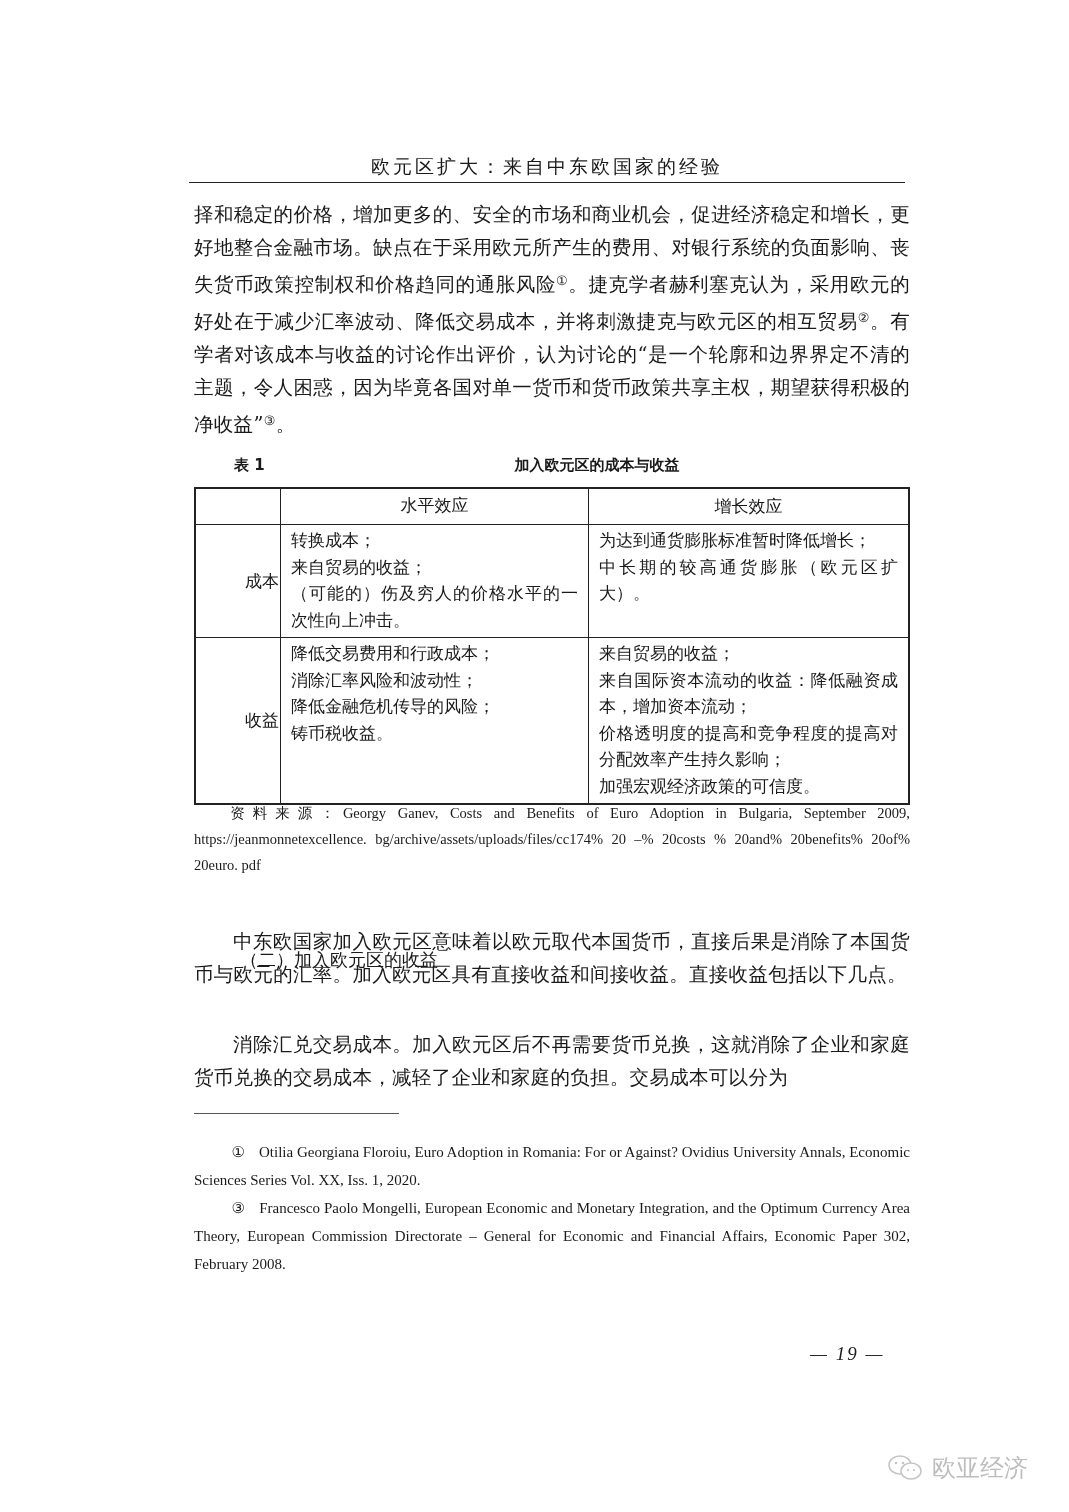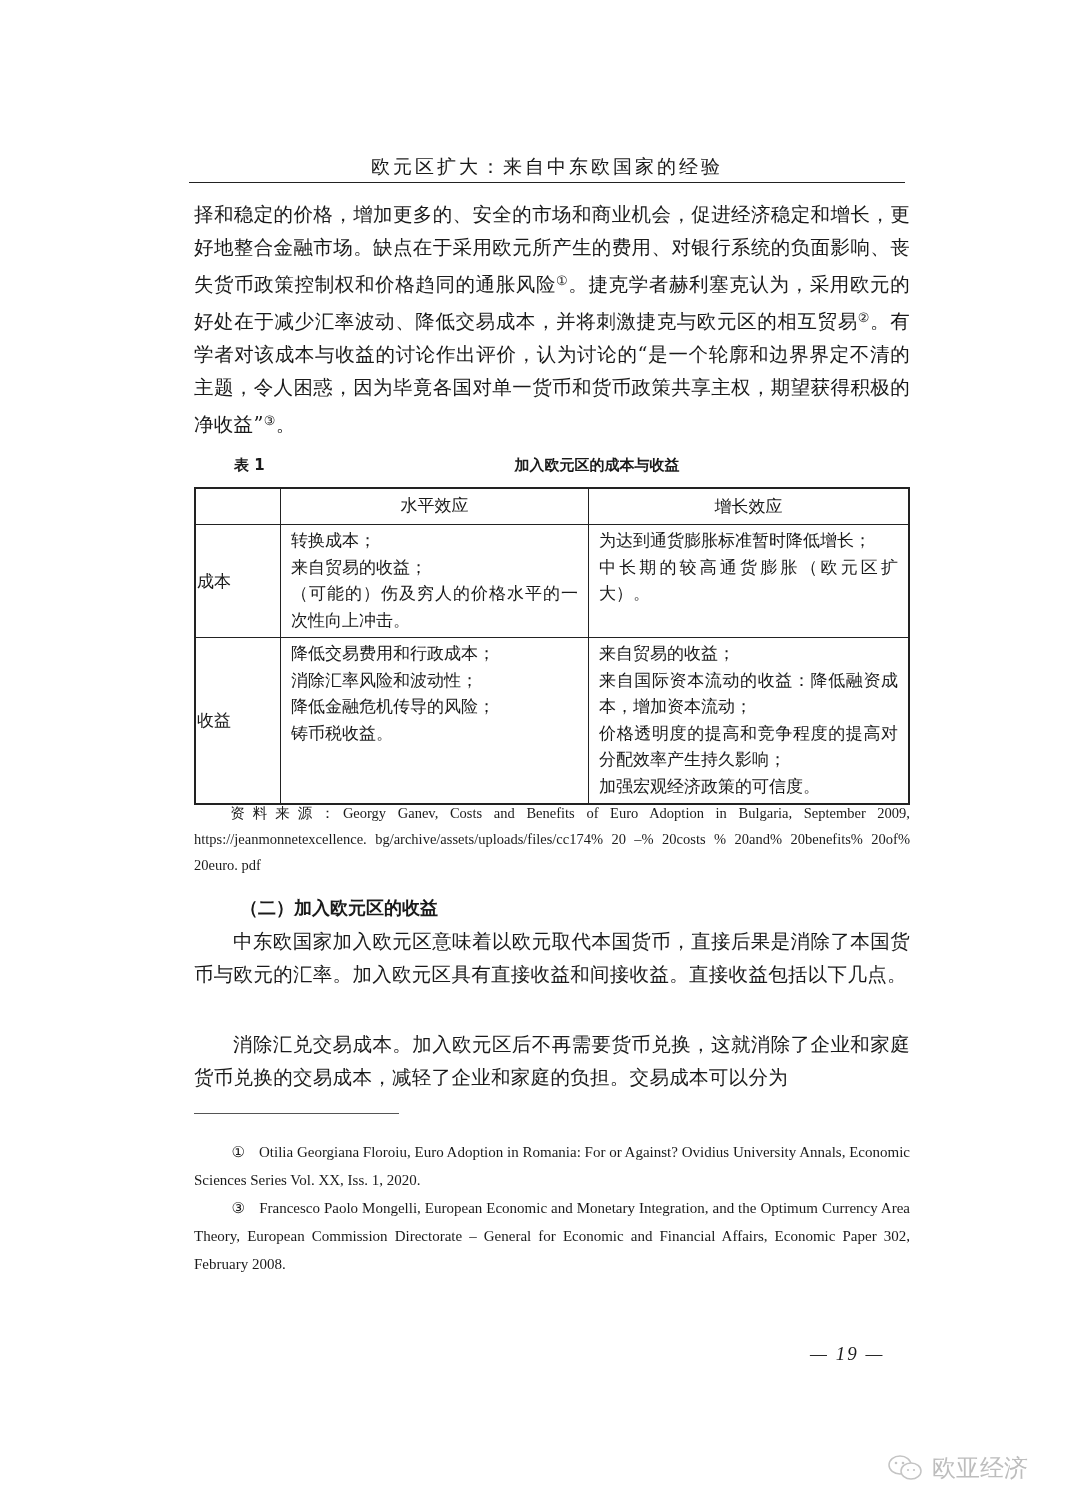--- a/index.html
+++ b/index.html
@@ -30,33 +30,33 @@
   .table-caption .title { position: absolute; left: 0; right: 0; text-align: center; padding-left: 90px; top: 0; }
   table.ctable {
     position: absolute; left: 194px; top: 487px; width: 716px;
     border-collapse: collapse; font-size: 17px; line-height: 26.5px;
   }
   table.ctable td, table.ctable th {
     border: 1px solid #222; vertical-align: top; font-weight: normal;
   }
   table.ctable { border: 2px solid #222; }
   table.ctable th { height: 33px; text-align: center; vertical-align: middle; }
-  table.ctable td.rowhead { width: 82px; text-align: left; vertical-align: middle; }
+  table.ctable td.rowhead { width: 82px; text-align: right; vertical-align: middle; }
   table.ctable td.cell { padding: 2px 10px 4px 10px; text-align: justify; }
   table.ctable td.cell div { display: block; }
   .col1 { width: 305px; font-family: Liberation Serif, serif; }
   .source {
     position: absolute; left: 194px; top: 800px; width: 716px;
     font-size: 14.5px; line-height: 26px; text-align: justify;
     font-family: "Liberation Serif", serif;
   }
   .section-heading {
-    position: absolute; left: 240px; top: 896px;
+    position: absolute; left: 240px; top: 948px;
     font-family: "DejaVu Sans", "Liberation Sans", sans-serif;
-    font-weight: bold; font-size: 18px;
+    font-weight: normal; font-size: 18px;
   }
   .fn-rule {
     position: absolute; left: 194px; top: 1113px; width: 205px; height: 0;
     border-top: 1.5px solid #555;
   }
   .footnotes {
     position: absolute; left: 194px; top: 1138px; width: 716px;
     font-family: "Liberation Serif", serif; font-size: 15px; line-height: 28px;
   }
   .footnotes p { margin: 0; text-align: justify; text-indent: 2.5em; }

